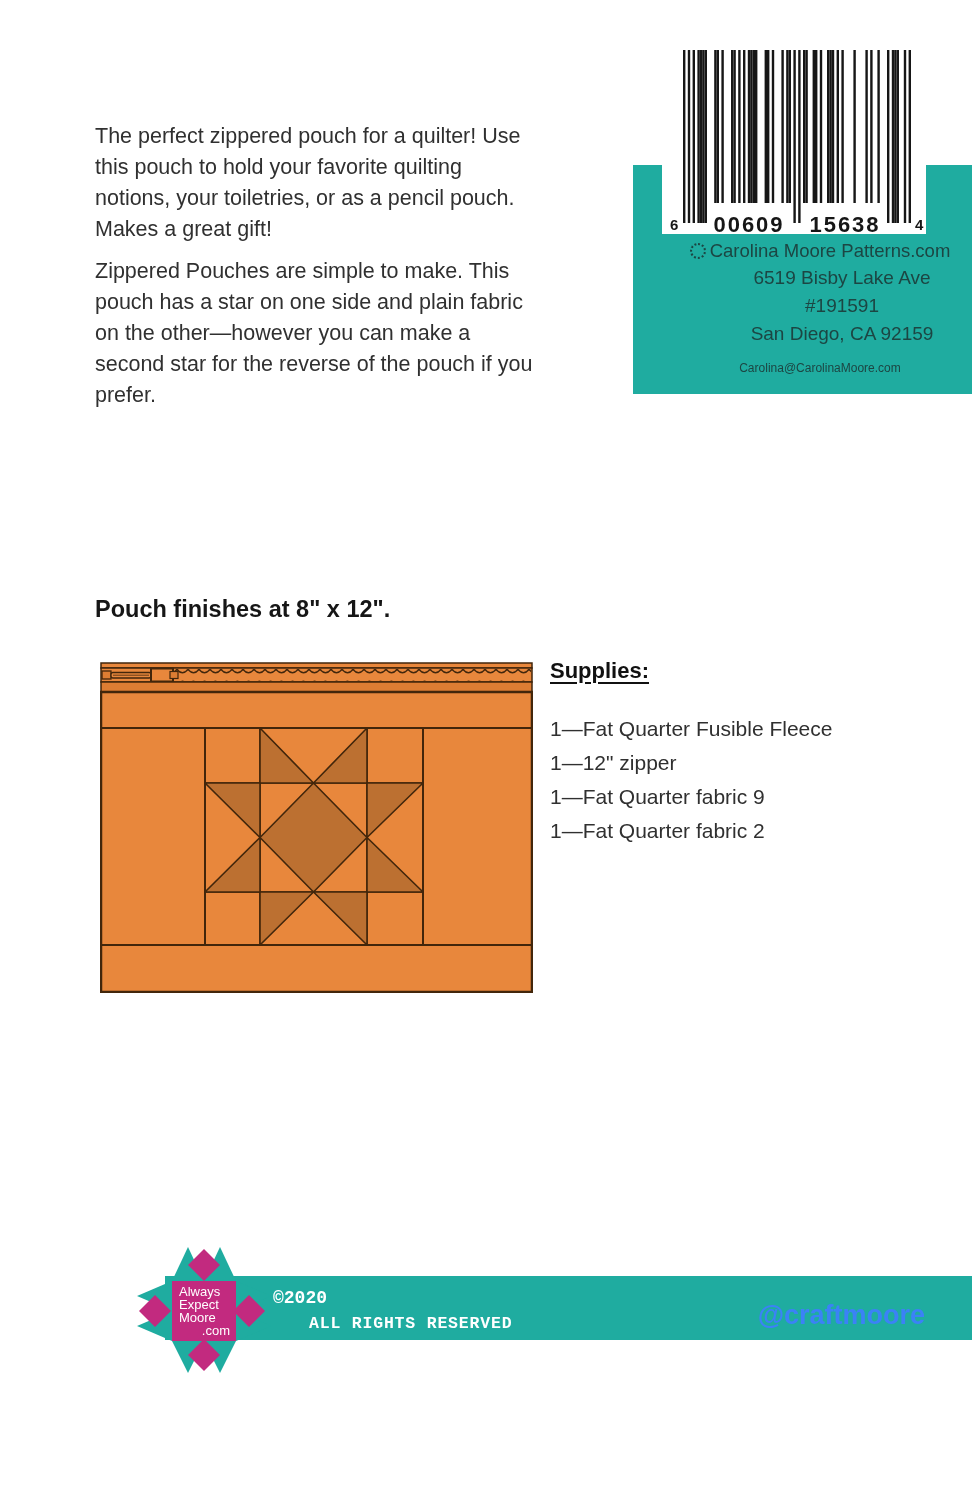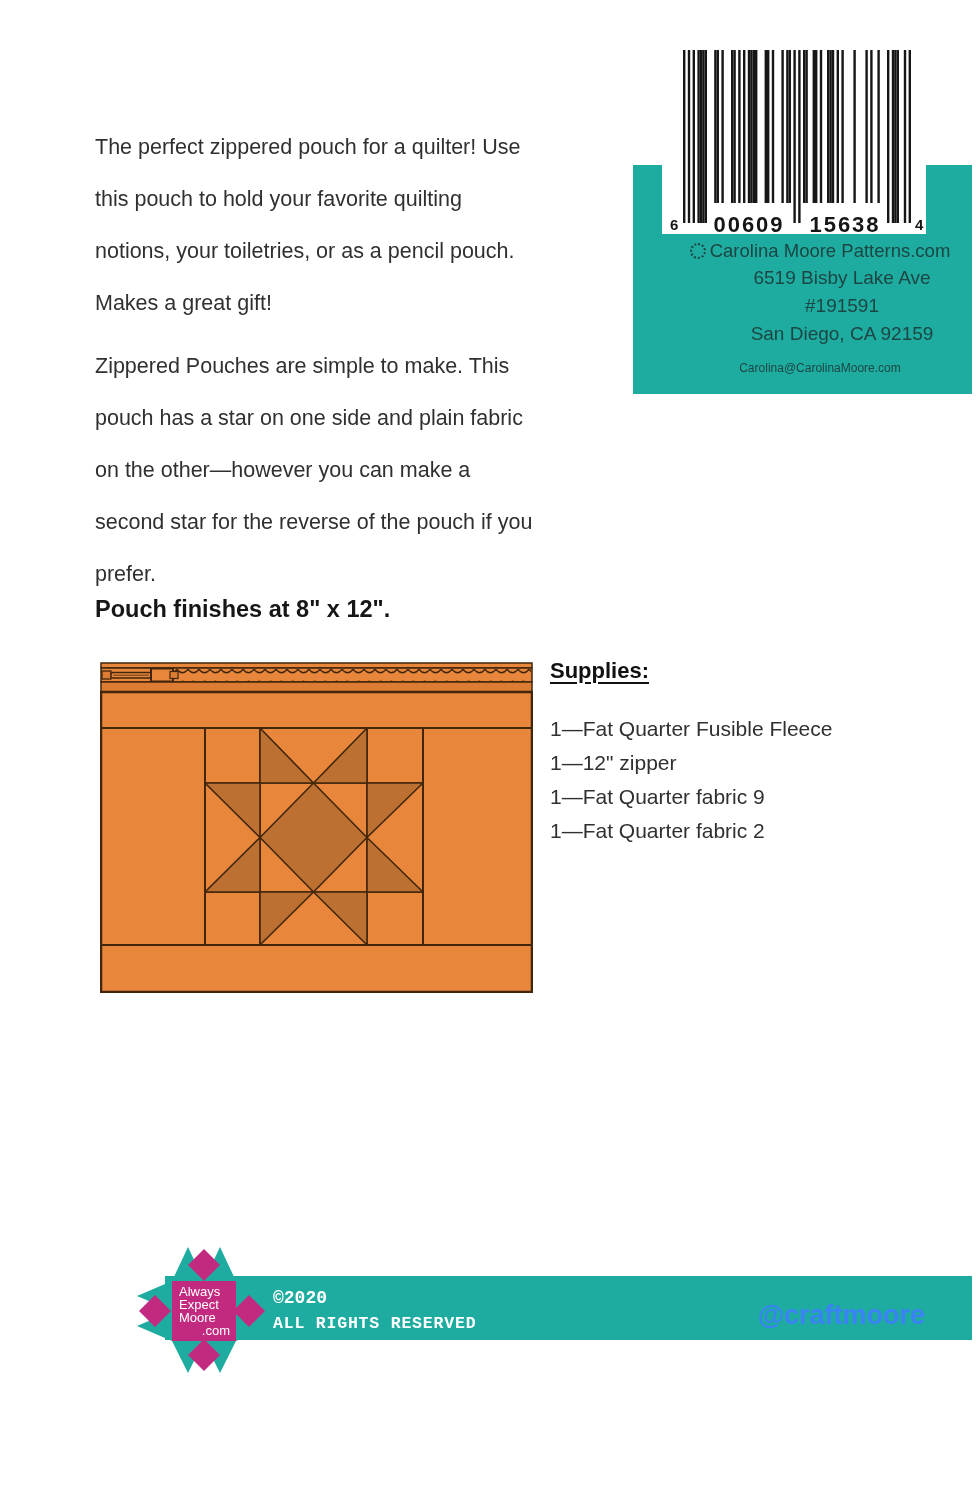--- a/index.html
+++ b/index.html
@@ -3,21 +3,21 @@
 <meta charset="utf-8">
 <style>
   html,body{margin:0;padding:0;}
   body{
     width:976px;height:1500px;position:relative;background:#ffffff;
     font-family:"Liberation Sans", sans-serif;overflow:hidden;
   }
   .abs{position:absolute;}
   
   .intro{left:95px;top:121px;width:492px;color:var(--ink);}
-  .para{font-size:21.5px;line-height:52px;white-space:pre-line;margin:0 0 11px 0;}
+  .para{font-size:21.5px;line-height:31px;white-space:pre-line;margin:0 0 11px 0;}
   
   .size-heading{left:95px;top:596px;font-size:23.5px;font-weight:bold;color:#161616;}
   
   .supplies{left:550px;top:658px;color:#262626;}
   .supplies-heading{font-size:22px;font-weight:bold;text-decoration:underline;text-underline-offset:4px;color:#111;}
   .supplies-list{margin-top:28px;}
   .supplies-item{font-size:21px;line-height:34px;color:var(--ink);}
   
   .teal-card{left:633px;top:165px;width:339px;height:229px;background:var(--teal);}
   .barcode-notch{left:662px;top:165px;width:264px;height:69px;background:#ffffff;}
@@ -27,21 +27,21 @@
   .pub-line{font-size:19px;margin-bottom:6px;padding-left:44px;}
   .pub-email{font-size:12px;margin-top:16px;}
   .dot-circle{display:inline-block;width:12px;height:12px;border:2px dotted var(--teal-text);border-radius:50%;margin-right:4px;vertical-align:-2px;}
   
   .pouch-svg{left:100px;top:662px;width:433px;height:331px;}
   
   .footer-bar{left:165px;top:1276px;width:807px;height:64px;background:var(--teal);}
   .logo-svg{left:133px;top:1243px;width:138px;height:134px;}
   .footer-text{left:273px;top:1288px;color:#ffffff;font-family:Liberation Mono, monospace;}
   .copyright{font-size:18px;font-weight:bold;}
-  .rights{font-size:16.5px;font-weight:bold;letter-spacing:0.8px;margin-top:6px;}
+  .rights{font-size:16.5px;font-weight:bold;letter-spacing:0.8px;margin-top:6px;margin-left:36px;}
   .handle{right:51px;top:1300px;color:#3b82f6;font-size:27px;font-weight:bold;}
   svg text{font-family:"Liberation Sans", sans-serif;}
 </style>
 </head>
 <body>
 
 <div class="abs intro">
   <p class="para">The perfect zippered pouch for a quilter! Use
 this pouch to hold your favorite quilting
 notions, your toiletries, or as a pencil pouch.

